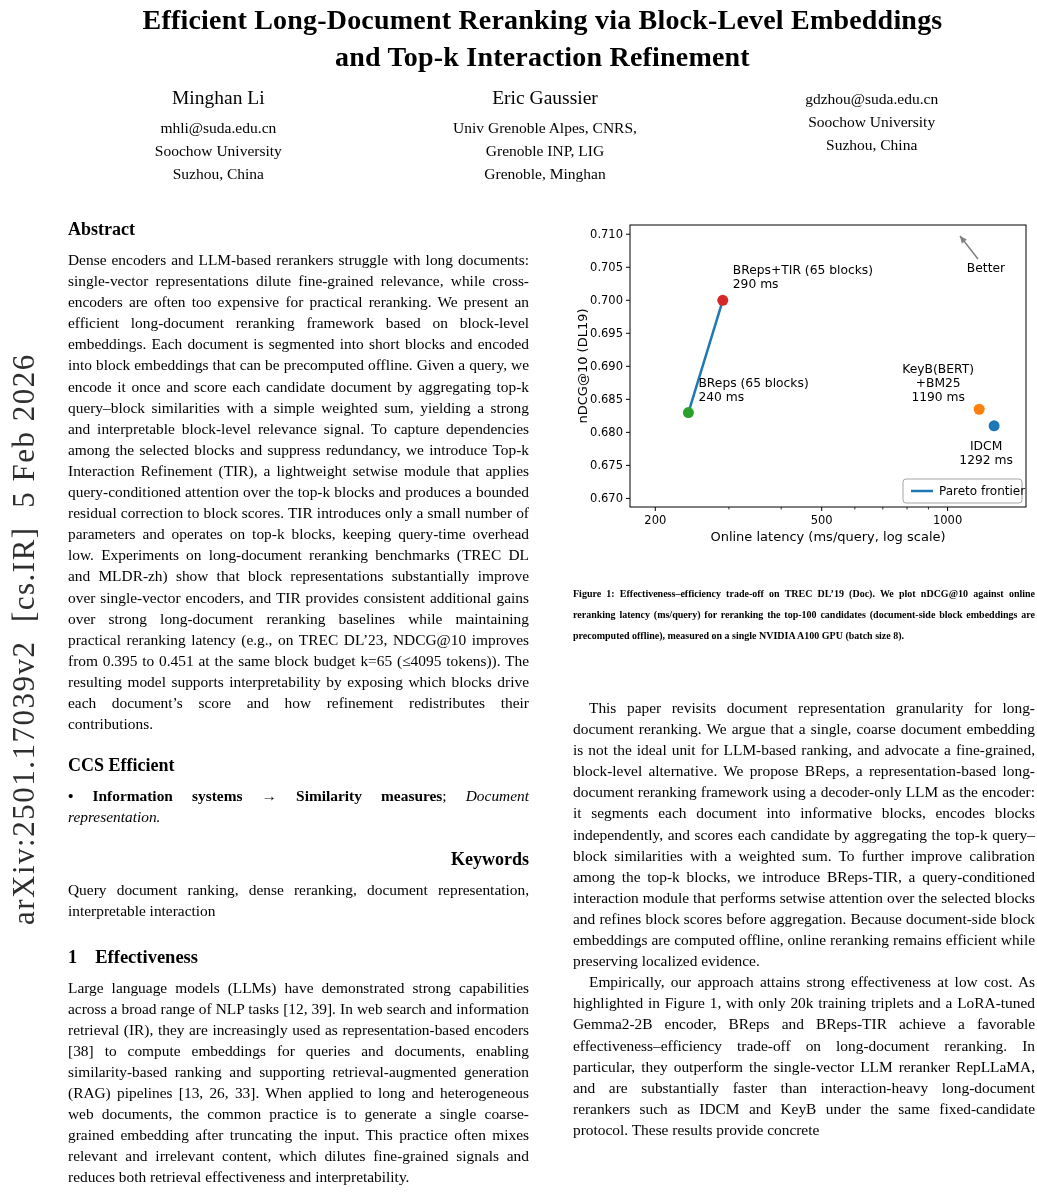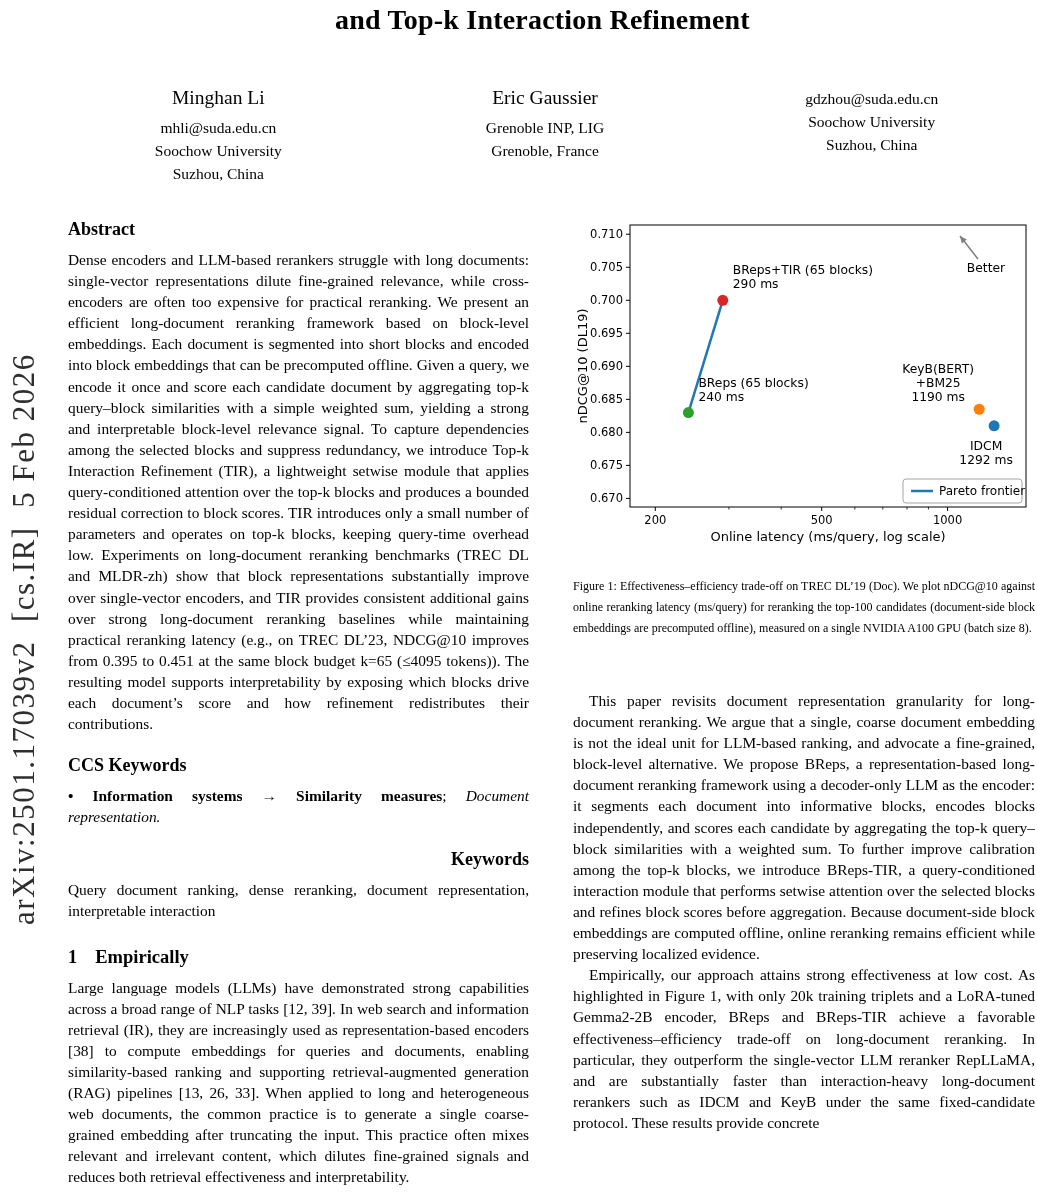--- a/index.html
+++ b/index.html
@@ -28,72 +28,74 @@
   .col-left  { position:absolute; left:68px;  top:219px; width:461px; }
   .col-right { position:absolute; left:573px; top:219px; width:462px; }
   .sec-heading { font-size:18px; font-weight:bold; margin-bottom:9px; }
   .body-text { font-size:15.4px; line-height:21.1px; text-align:justify; }
   .ccs-h { margin-top:21px; }
   .kw-h  { margin-top:22px;text-align:right; }
   .intro-h { margin-top:25px; font-size:18.5px; }
   .intro-h .secnum-gap { margin-left:18px; }
   .ital { font-style:italic; }
   .fig-caption {
-    font-weight:normal; font-size:12px; line-height:21px;
-    text-align:justify; margin-top:12px;
+    font-weight:bold; font-size:10px; line-height:21px;
+    text-align:justify; margin-top:19px;
   }
   .para-first { margin-top:51px; }
   .para-indent { text-indent:16px; }
   .chart { display:block; }
   .tick   { font-family:"DejaVu Sans", sans-serif; font-size:11.5px; fill:#000; }
   .axlabel{ font-family:"DejaVu Sans", sans-serif; font-size:13px;   fill:#000; }
   .ann    { font-family:"DejaVu Sans", sans-serif; font-size:12.3px; fill:#000; }
   .legendt{ font-family:"DejaVu Sans", sans-serif; font-size:12px;   fill:#000; }
 </style>
 </head>
 <body>
 
 <div class="page">
 
   <div class="watermark">arXiv:2501.17039v2  [cs.IR]  5 Feb 2026</div>
 
   <div class="title">
+    <div>Efficient Long-Document Reranking via Block-Level Embeddings</div>
     <div>and Top-k Interaction Refinement</div>
   </div>
 
   <div class="authors">
     <div class="author">
       <div class="name">Minghan Li</div>
       <div class="aline">mhli@suda.edu.cn</div>
       <div class="aline">Soochow University</div>
       <div class="aline">Suzhou, China</div>
     </div>
     <div class="author">
       <div class="name">Eric Gaussier</div>
+      <div class="aline">Univ Grenoble Alpes, CNRS,</div>
       <div class="aline">Grenoble INP, LIG</div>
-      <div class="aline">Grenoble, France</div>
+      <div class="aline">Grenoble, Minghan</div>
     </div>
     <div class="author">
       <div class="aline">gdzhou@suda.edu.cn</div>
       <div class="aline">Soochow University</div>
       <div class="aline">Suzhou, China</div>
     </div>
   </div>
 
   <div class="col-left">
     <div class="sec-heading">Abstract</div>
     <div class="body-text">Dense encoders and LLM-based rerankers struggle with long documents: single-vector representations dilute fine-grained relevance, while cross-encoders are often too expensive for practical reranking. We present an efficient long-document reranking framework based on block-level embeddings. Each document is segmented into short blocks and encoded into block embeddings that can be precomputed offline. Given a query, we encode it once and score each candidate document by aggregating top-k query–block similarities with a simple weighted sum, yielding a strong and interpretable block-level relevance signal. To capture dependencies among the selected blocks and suppress redundancy, we introduce Top-k Interaction Refinement (TIR), a lightweight setwise module that applies query-conditioned attention over the top-k blocks and produces a bounded residual correction to block scores. TIR introduces only a small number of parameters and operates on top-k blocks, keeping query-time overhead low. Experiments on long-document reranking benchmarks (TREC DL and MLDR-zh) show that block representations substantially improve over single-vector encoders, and TIR provides consistent additional gains over strong long-document reranking baselines while maintaining practical reranking latency (e.g., on TREC DL’23, NDCG@10 improves from 0.395 to 0.451 at the same block budget k=65 (≤4095 tokens)). The resulting model supports interpretability by exposing which blocks drive each document’s score and how refinement redistributes their contributions.</div>
 
-    <div class="sec-heading ccs-h">CCS Keywords</div>
+    <div class="sec-heading ccs-h">CCS Efficient</div>
     <div class="body-text"><span style="font-weight:bold">• Information systems → Similarity measures</span><span>; </span><span class="ital">Document representation.</span></div>
 
     <div class="sec-heading kw-h">Keywords</div>
     <div class="body-text">Query document ranking, dense reranking, document representation, interpretable interaction</div>
 
-    <div class="sec-heading intro-h"><span>1</span><span class="secnum-gap">Empirically</span></div>
+    <div class="sec-heading intro-h"><span>1</span><span class="secnum-gap">Effectiveness</span></div>
     <div class="body-text">Large language models (LLMs) have demonstrated strong capabilities across a broad range of NLP tasks [12, 39]. In web search and information retrieval (IR), they are increasingly used as representation-based encoders [38] to compute embeddings for queries and documents, enabling similarity-based ranking and supporting retrieval-augmented generation (RAG) pipelines [13, 26, 33]. When applied to long and heterogeneous web documents, the common practice is to generate a single coarse-grained embedding after truncating the input. This practice often mixes relevant and irrelevant content, which dilutes fine-grained signals and reduces both retrieval effectiveness and interpretability.</div>
   </div>
 
   <div class="col-right">
     <svg class="chart" width="462" height="345" viewBox="0 0 462 345">
         <rect x="57" y="6" width="396" height="282" fill="#ffffff" stroke="#000" stroke-width="1"></rect>
         <line x1="53" x2="57" y1="279.41451990632265" y2="279.41451990632265" stroke="#000" stroke-width="1"></line>
         <text x="50" y="283.41451990632265" class="tick" text-anchor="end">0.670</text>
         <line x1="53" x2="57" y1="246.39344262295035" y2="246.39344262295035" stroke="#000" stroke-width="1"></line>
         <text x="50" y="250.39344262295035" class="tick" text-anchor="end">0.675</text>

